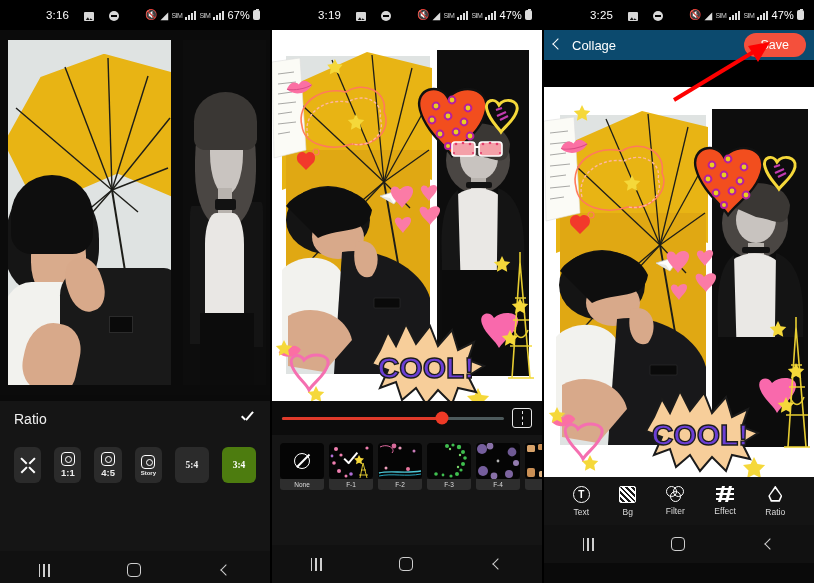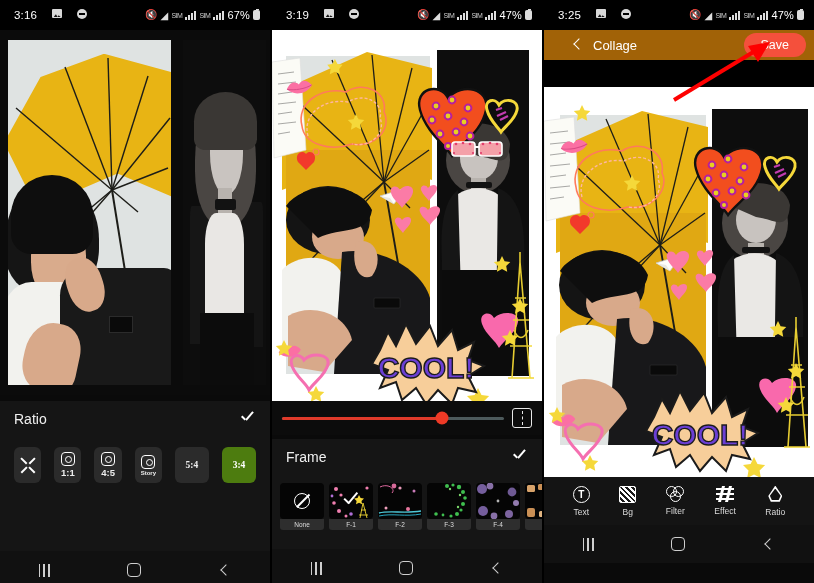--- a/index.html
+++ b/index.html
@@ -7,21 +7,21 @@
     font-family:"Liberation Sans", sans-serif; }
   .screens{ display:flex; width:814px; height:583px; }
   .panel{ position:relative; width:272px; height:583px; background:#0a0a0a;
     overflow:hidden; border-right:2px solid #000; }
   .panel:last-child{ width:270px; border-right:none; }
 
   
   .statusbar{ height:30px; background:#000; display:flex; align-items:center;
     justify-content:space-between; padding:0 10px 0 14px; color:#fff;
     font-size:11px; letter-spacing:.2px; }
-  .sb-left{ display:flex; align-items:flex-start; gap:15px; }
+  .sb-left{ display:flex; align-items:flex-end; gap:15px;margin-left:32px; }
   .sb-right{ display:flex; align-items:center; gap:3px; }
   .sb-time{ font-size:11.5px; }
   .ic{ display:inline-block; }
   .ic-pic{ width:10px; height:9px; background:#d8d8d8; border-radius:1px;
     position:relative; }
   .ic-pic:after{ content:""; position:absolute; left:1.5px; bottom:1px;
     width:7px; height:4px; background:#111;
     clip-path:polygon(0 100%,32% 30%,55% 100%,70% 55%,100% 100%); }
   .ic-dnd{ width:10px; height:10px; border-radius:50%; background:#d8d8d8;
     position:relative; }
@@ -34,22 +34,22 @@
   .ic-sig i:nth-child(1){ height:3px; } .ic-sig i:nth-child(2){ height:5px; }
   .ic-sig i:nth-child(3){ height:7px; } .ic-sig i:nth-child(4){ height:9px; }
   .ic-sim{ font-size:7px; color:#ccc; letter-spacing:-.5px; }
   .sb-batt{ font-size:11px; }
   .ic-batt{ width:7px; height:10px; border:1px solid #ddd; border-radius:1.5px;
     position:relative; background:#ddd; }
   .ic-batt:before{ content:""; position:absolute; top:-2.5px; left:1.5px;
     width:3px; height:1.5px; background:#ddd; }
 
   
-  .appbar{ height:30px; background:#a16207; display:flex; align-items:center;
-    padding:0 8px 0 26px; }
+  .appbar{ height:30px; background:#0c4a6e; display:flex; align-items:center;
+    padding:0 8px 0 5px; }
   .back-chev{ width:14px; height:14px; position:relative; cursor:pointer; }
   .back-chev:before{ content:""; position:absolute; left:5px; top:2px;
     width:7px; height:7px; border-left:1.6px solid #fff; border-bottom:1.6px solid #fff;
     transform:rotate(45deg); }
   .appbar-title{ color:#fff; font-size:13px; margin-left:9px; flex:1; }
   .save-btn{ background:#f4503c; color:#fff; font-size:12.5px; border-radius:14px;
     padding:5px 17px; border:none; cursor:pointer; }
 
   
   .canvas{ position:relative; background:#0b0b0b; overflow:hidden; }
@@ -520,24 +520,20 @@
 
     <div class="slider-row">
       <div class="track">
         <div class="track-fill" style="width:72%"></div>
         <div class="knob" style="left:72%"></div>
       </div>
       <span class="flip-btn"></span>
     </div>
 
     <div class="edit-panel" style="height:110px">
-      <div class="edit-head" style="margin-top:4px">
-        <span class="edit-title">Frame</span>
-        <span class="check"></span>
-      </div>
       <div class="frame-row">
 
         <div class="frame-item">
           <div class="frame-thumb">
             <span class="no-icon"></span>
           </div>
           <div class="frame-cap">None</div>
         </div>
 
         <div class="frame-item">

